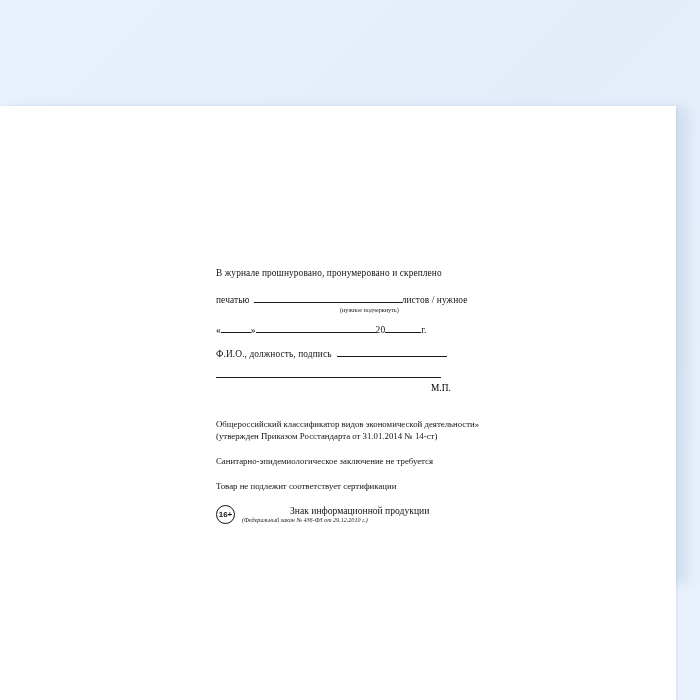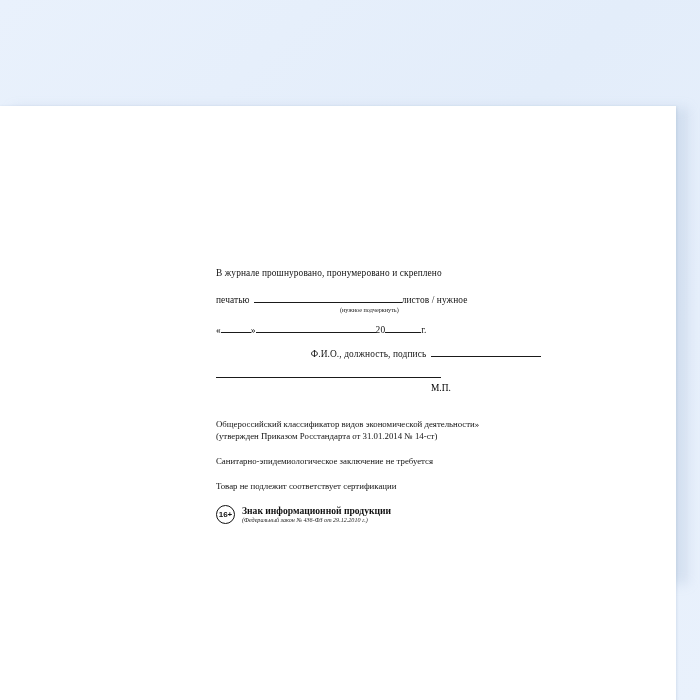--- a/index.html
+++ b/index.html
@@ -68,21 +68,21 @@
     font-size: 6.2px;
     color: #222;
     letter-spacing: 0;
   }
   .note-right {
     margin-left: 124px;
     margin-top: -1px;
     margin-bottom: 4px;
   }
   .gap-a { margin-top: 13px; }
-  .gap-b { margin-top: 11px; justify-content: center; }
+  .gap-b { margin-top: 11px; }
   .gap-c { margin-top: 10px; }
   .longline {
     border-bottom: 1px solid #1a1a1a;
     width: 225px;
     height: 10px;
     margin-top: 6px;
   }
   .mp {
     text-align: left;
     margin-left: 215px;
@@ -118,23 +118,24 @@
     font-family: "Liberation Sans", sans-serif;
     color: #111;
     flex: 0 0 auto;
     margin-top: 0px;
   }
   .mark-text {
     margin-left: 7px;
   }
   .mark-title {
     font-size: 9.6px;
-    font-weight: bold;
+    font-weight: normal;
     color: #111;
     white-space: nowrap;
+    margin-left: 48px;
   }
   .mark-sub {
     font-size: 6.1px;
     font-style: italic;
     color: #222;
     margin-top: 1px;
     white-space: nowrap;
   }
 </style>
 </head>

